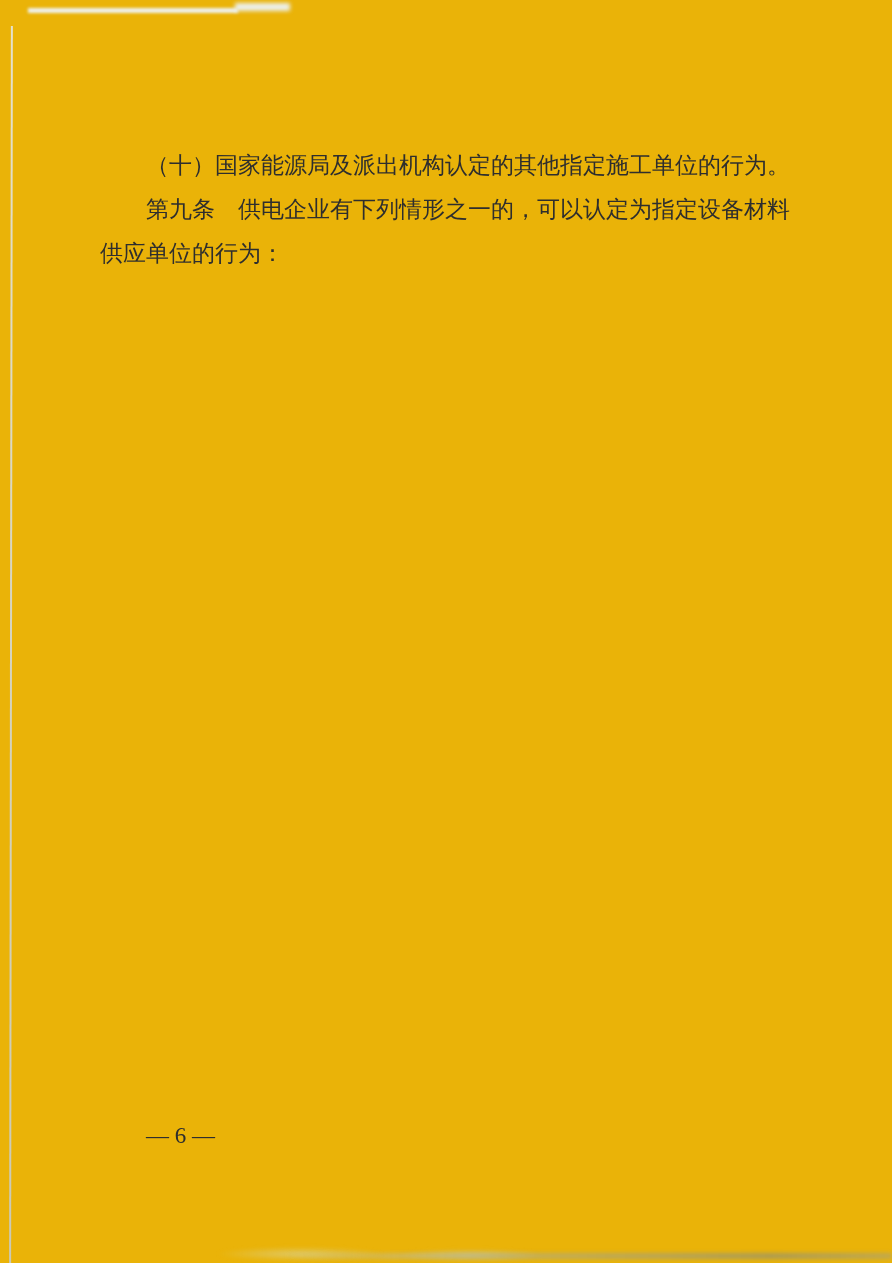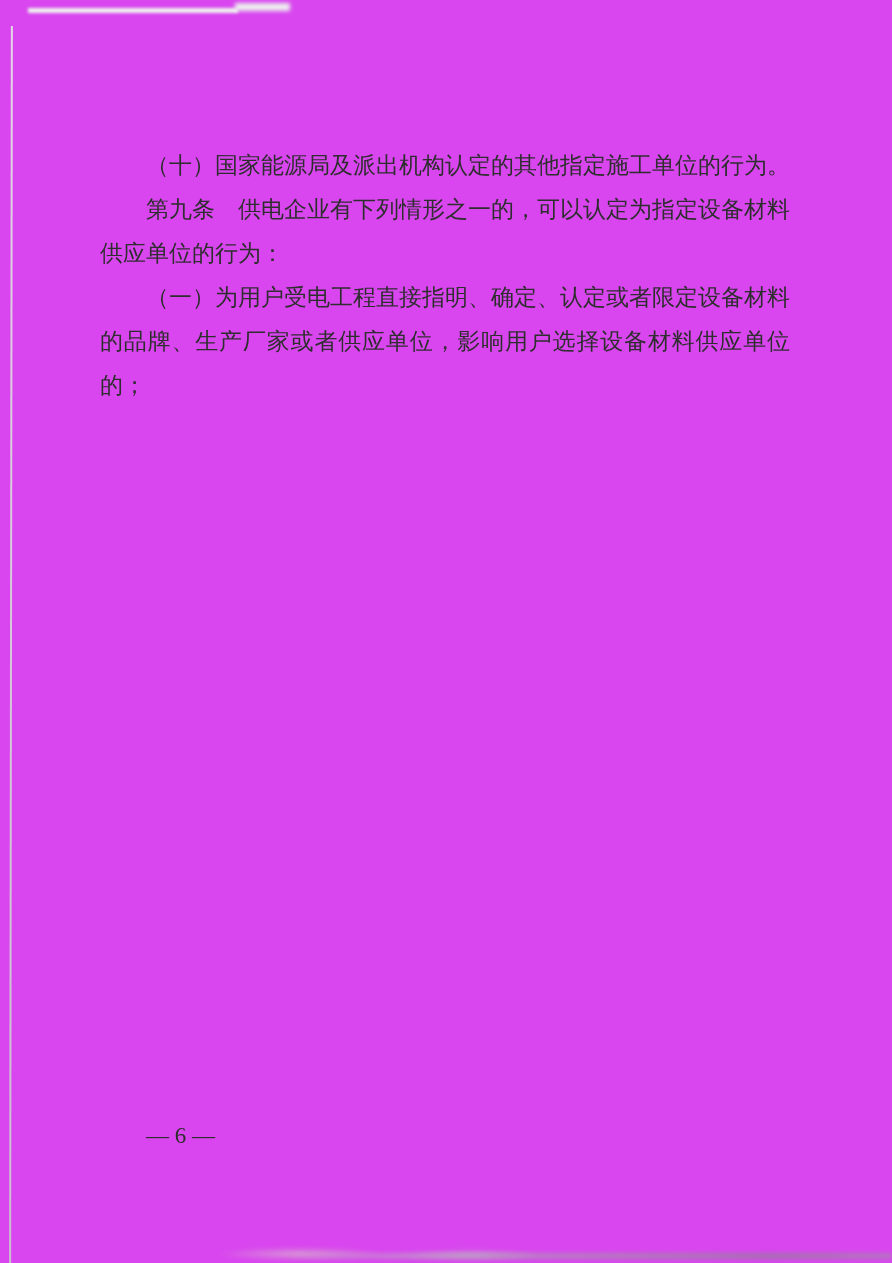--- a/index.html
+++ b/index.html
@@ -4,21 +4,21 @@
 <style>
   html, body {
     margin: 0;
     padding: 0;
     background: #ffffff;
   }
   .page {
     position: relative;
     width: 892px;
     height: 1263px;
-    background: #d946ef;
+    background: #eab308;
     overflow: hidden;
     font-family: "Liberation Serif", "DejaVu Serif", serif;
     color: #2e2e2e;
   }
   
   .scan-left-line {
     position: absolute;
     left: 10px;
     top: 26px;
     width: 2px;
@@ -111,21 +111,20 @@
 <body>
 
 <div class="page">
   <div class="scan-left-line"></div>
   <div class="scan-top-smudge-a"></div>
   <div class="scan-top-smudge-b"></div>
 
   <div class="doc-body">
       <p>（十）国家能源局及派出机构认定的其他指定施工单位的行为。</p>
       <p><b>第九条</b>　供电企业有下列情形之一的，可以认定为指定设备材料供应单位的行为：</p>
-      <p>（一）为用户受电工程直接指明、确定、认定或者限定设备材料的品牌、生产厂家或者供应单位，影响用户选择设备材料供应单位的；</p>
     </div>
 
   <div class="page-number">— 6 —</div>
 
   <div class="scan-bottom-blob-a"></div>
   <div class="scan-bottom-blob-b"></div>
   <div class="scan-bottom-strip"></div>
 </div>
 
 </body></html>

